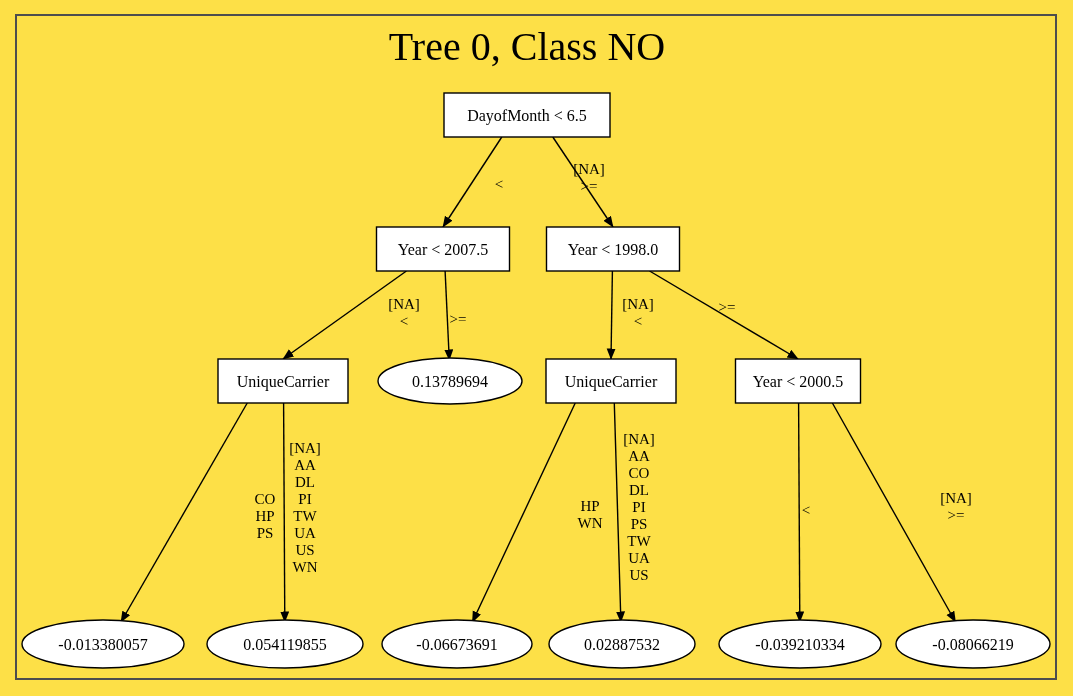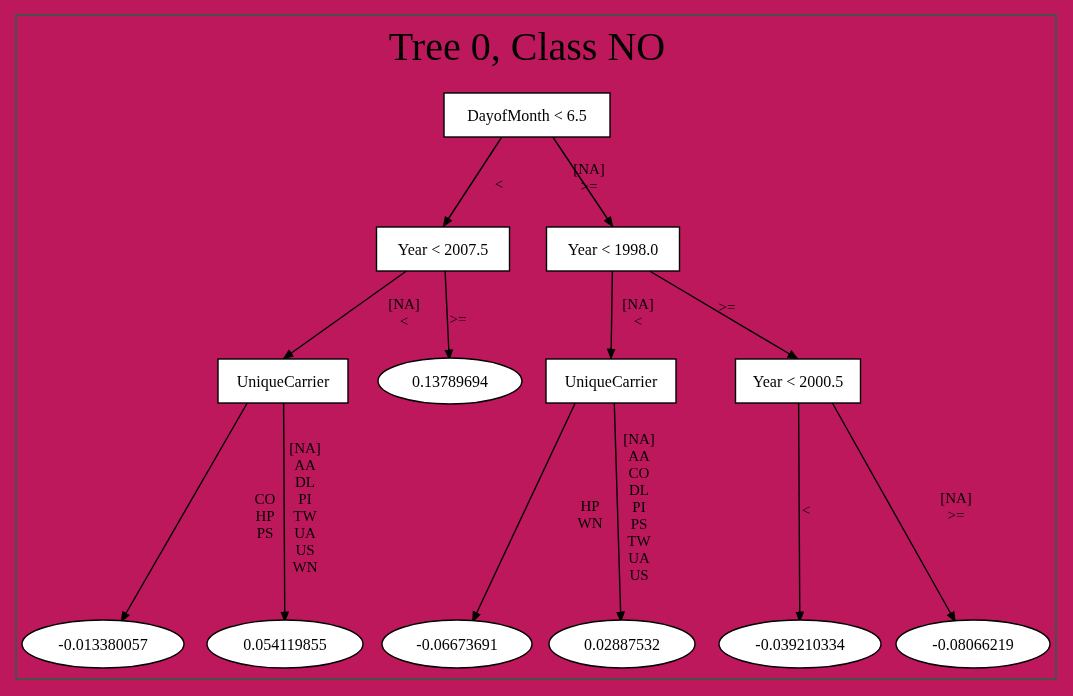--- a/index.html
+++ b/index.html
@@ -4,21 +4,21 @@
 <style>
   html, body {
     margin: 0;
     padding: 0;
     background: #ffffff;
   }
   #page {
     position: relative;
     width: 1073px;
     height: 696px;
-    background: #be185d;
+    background: #fde047;
     font-family: "Liberation Serif", "DejaVu Serif", serif;
     overflow: hidden;
   }
   #frame {
     position: absolute;
     left: 15px;
     top: 14px;
     width: 1042px;
     height: 666px;
     border: 2px solid #4d4d4d;

